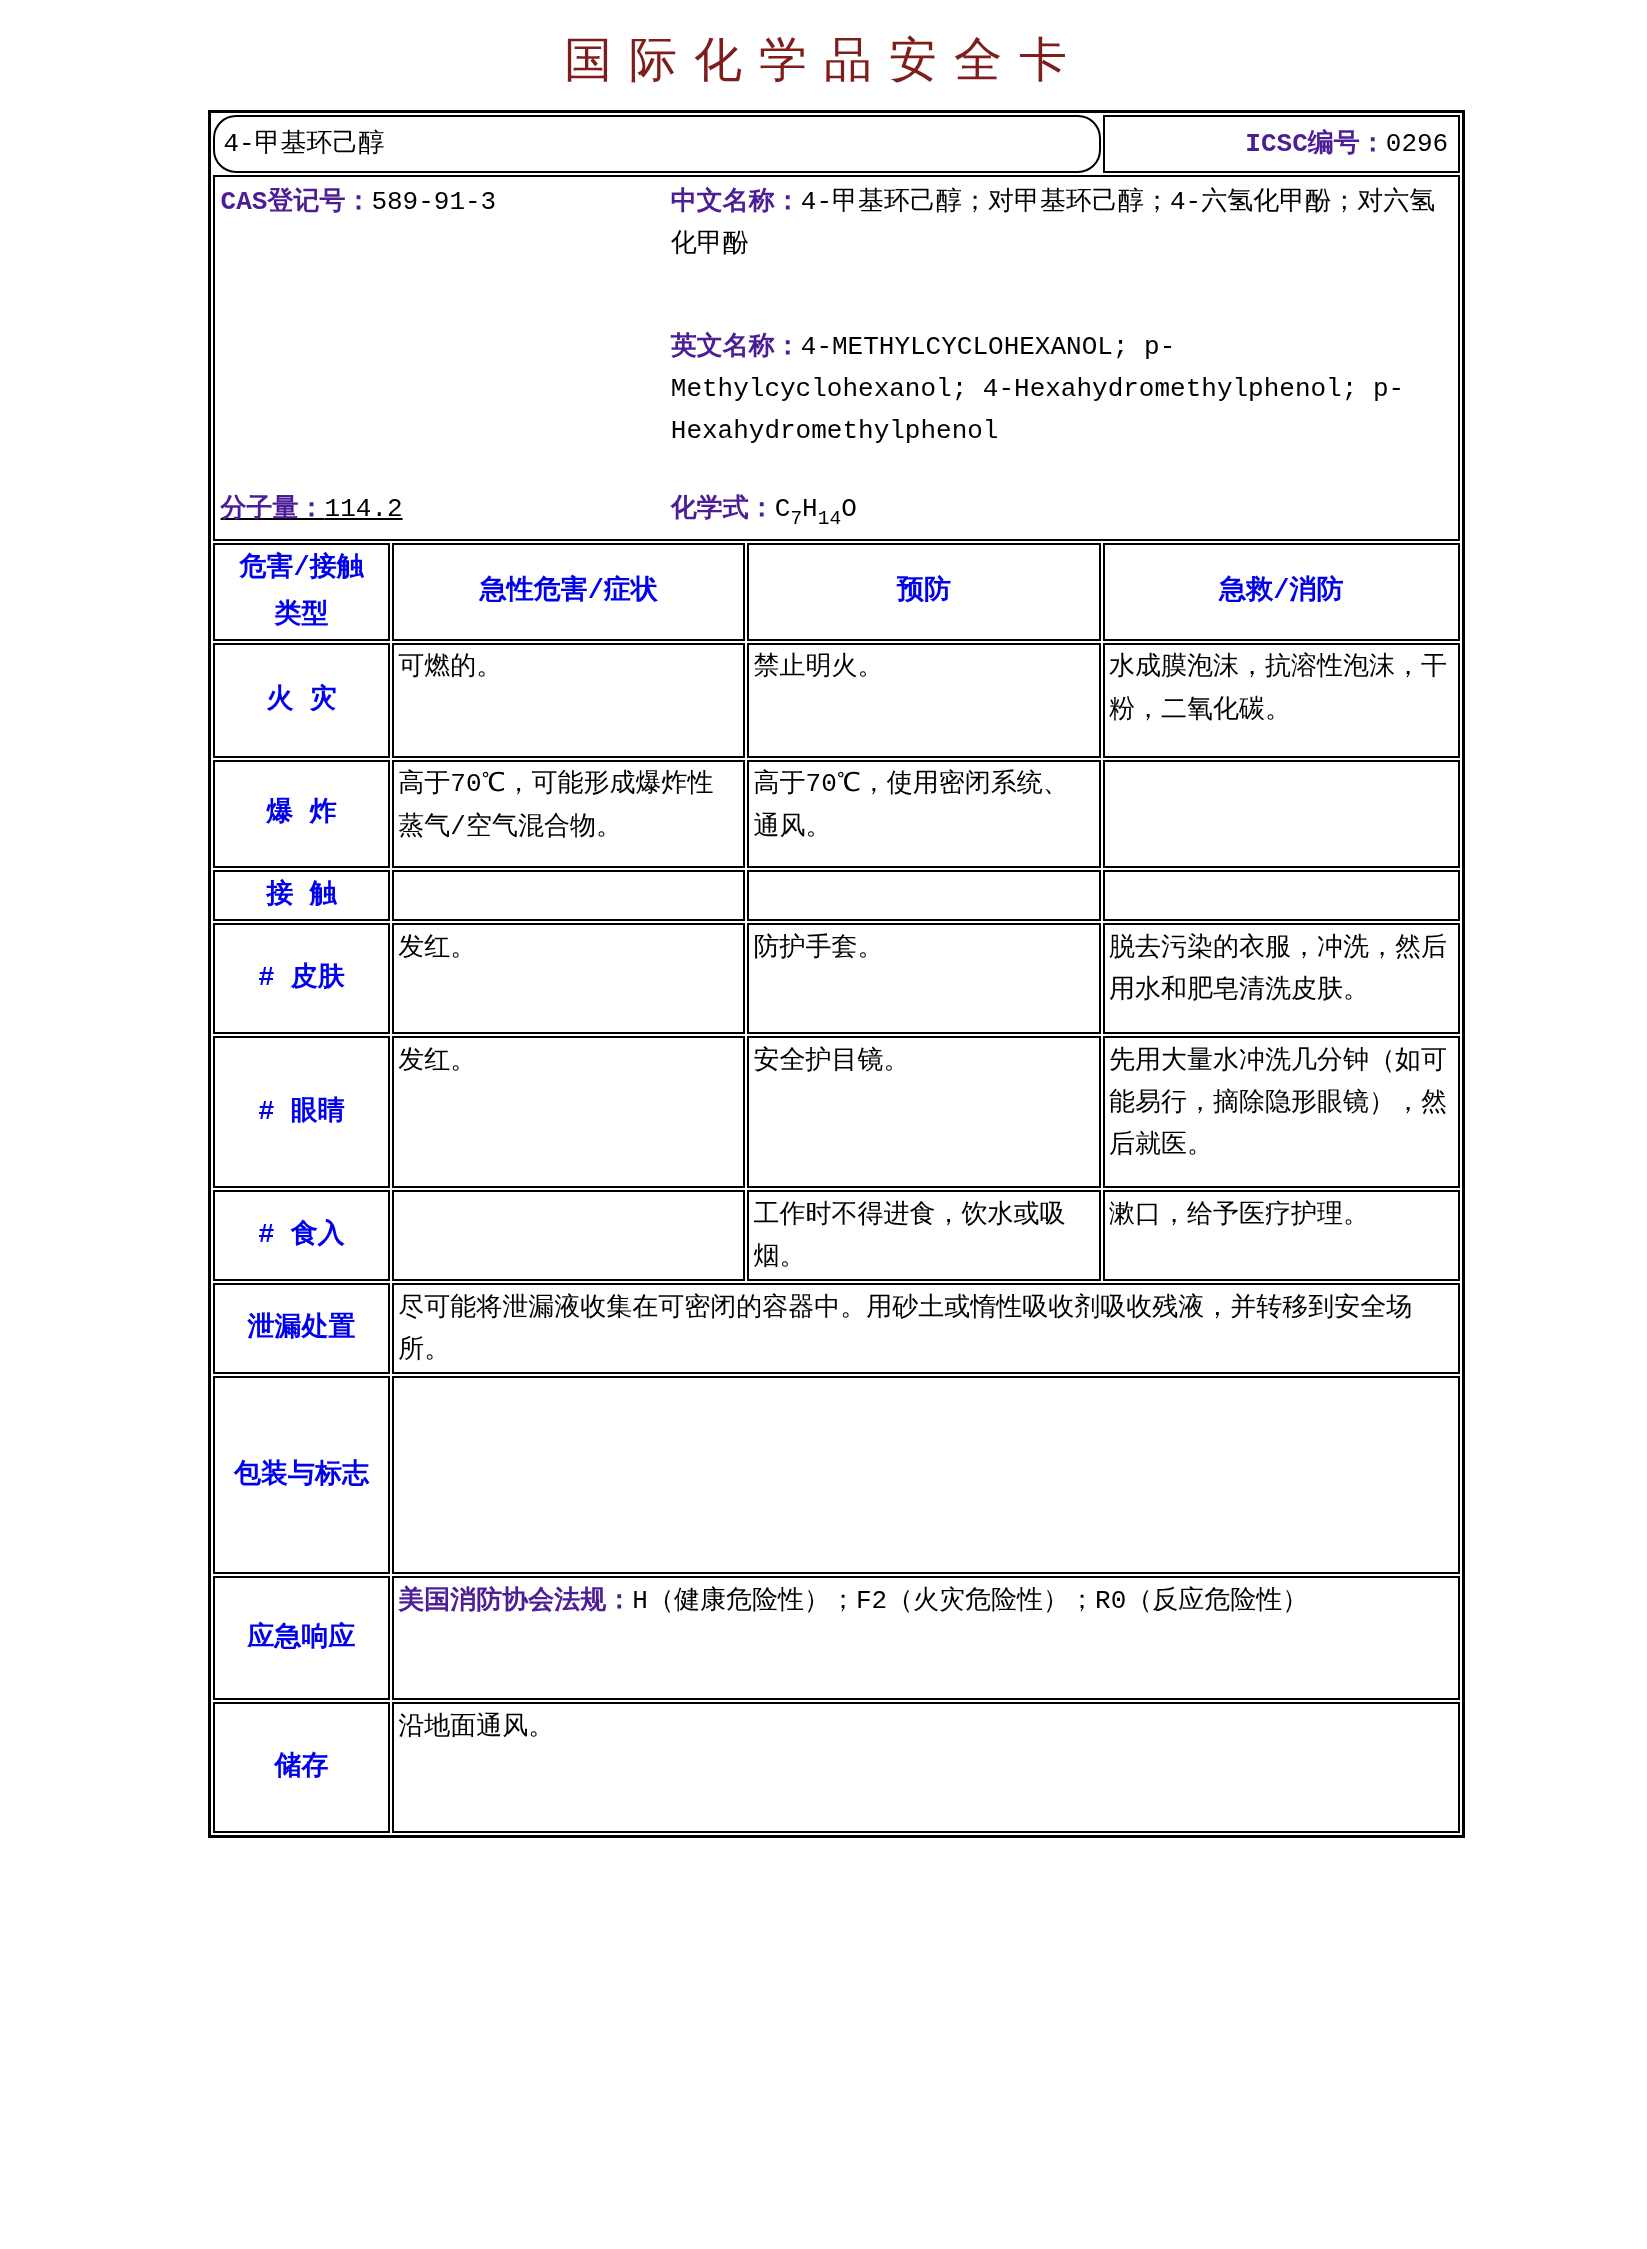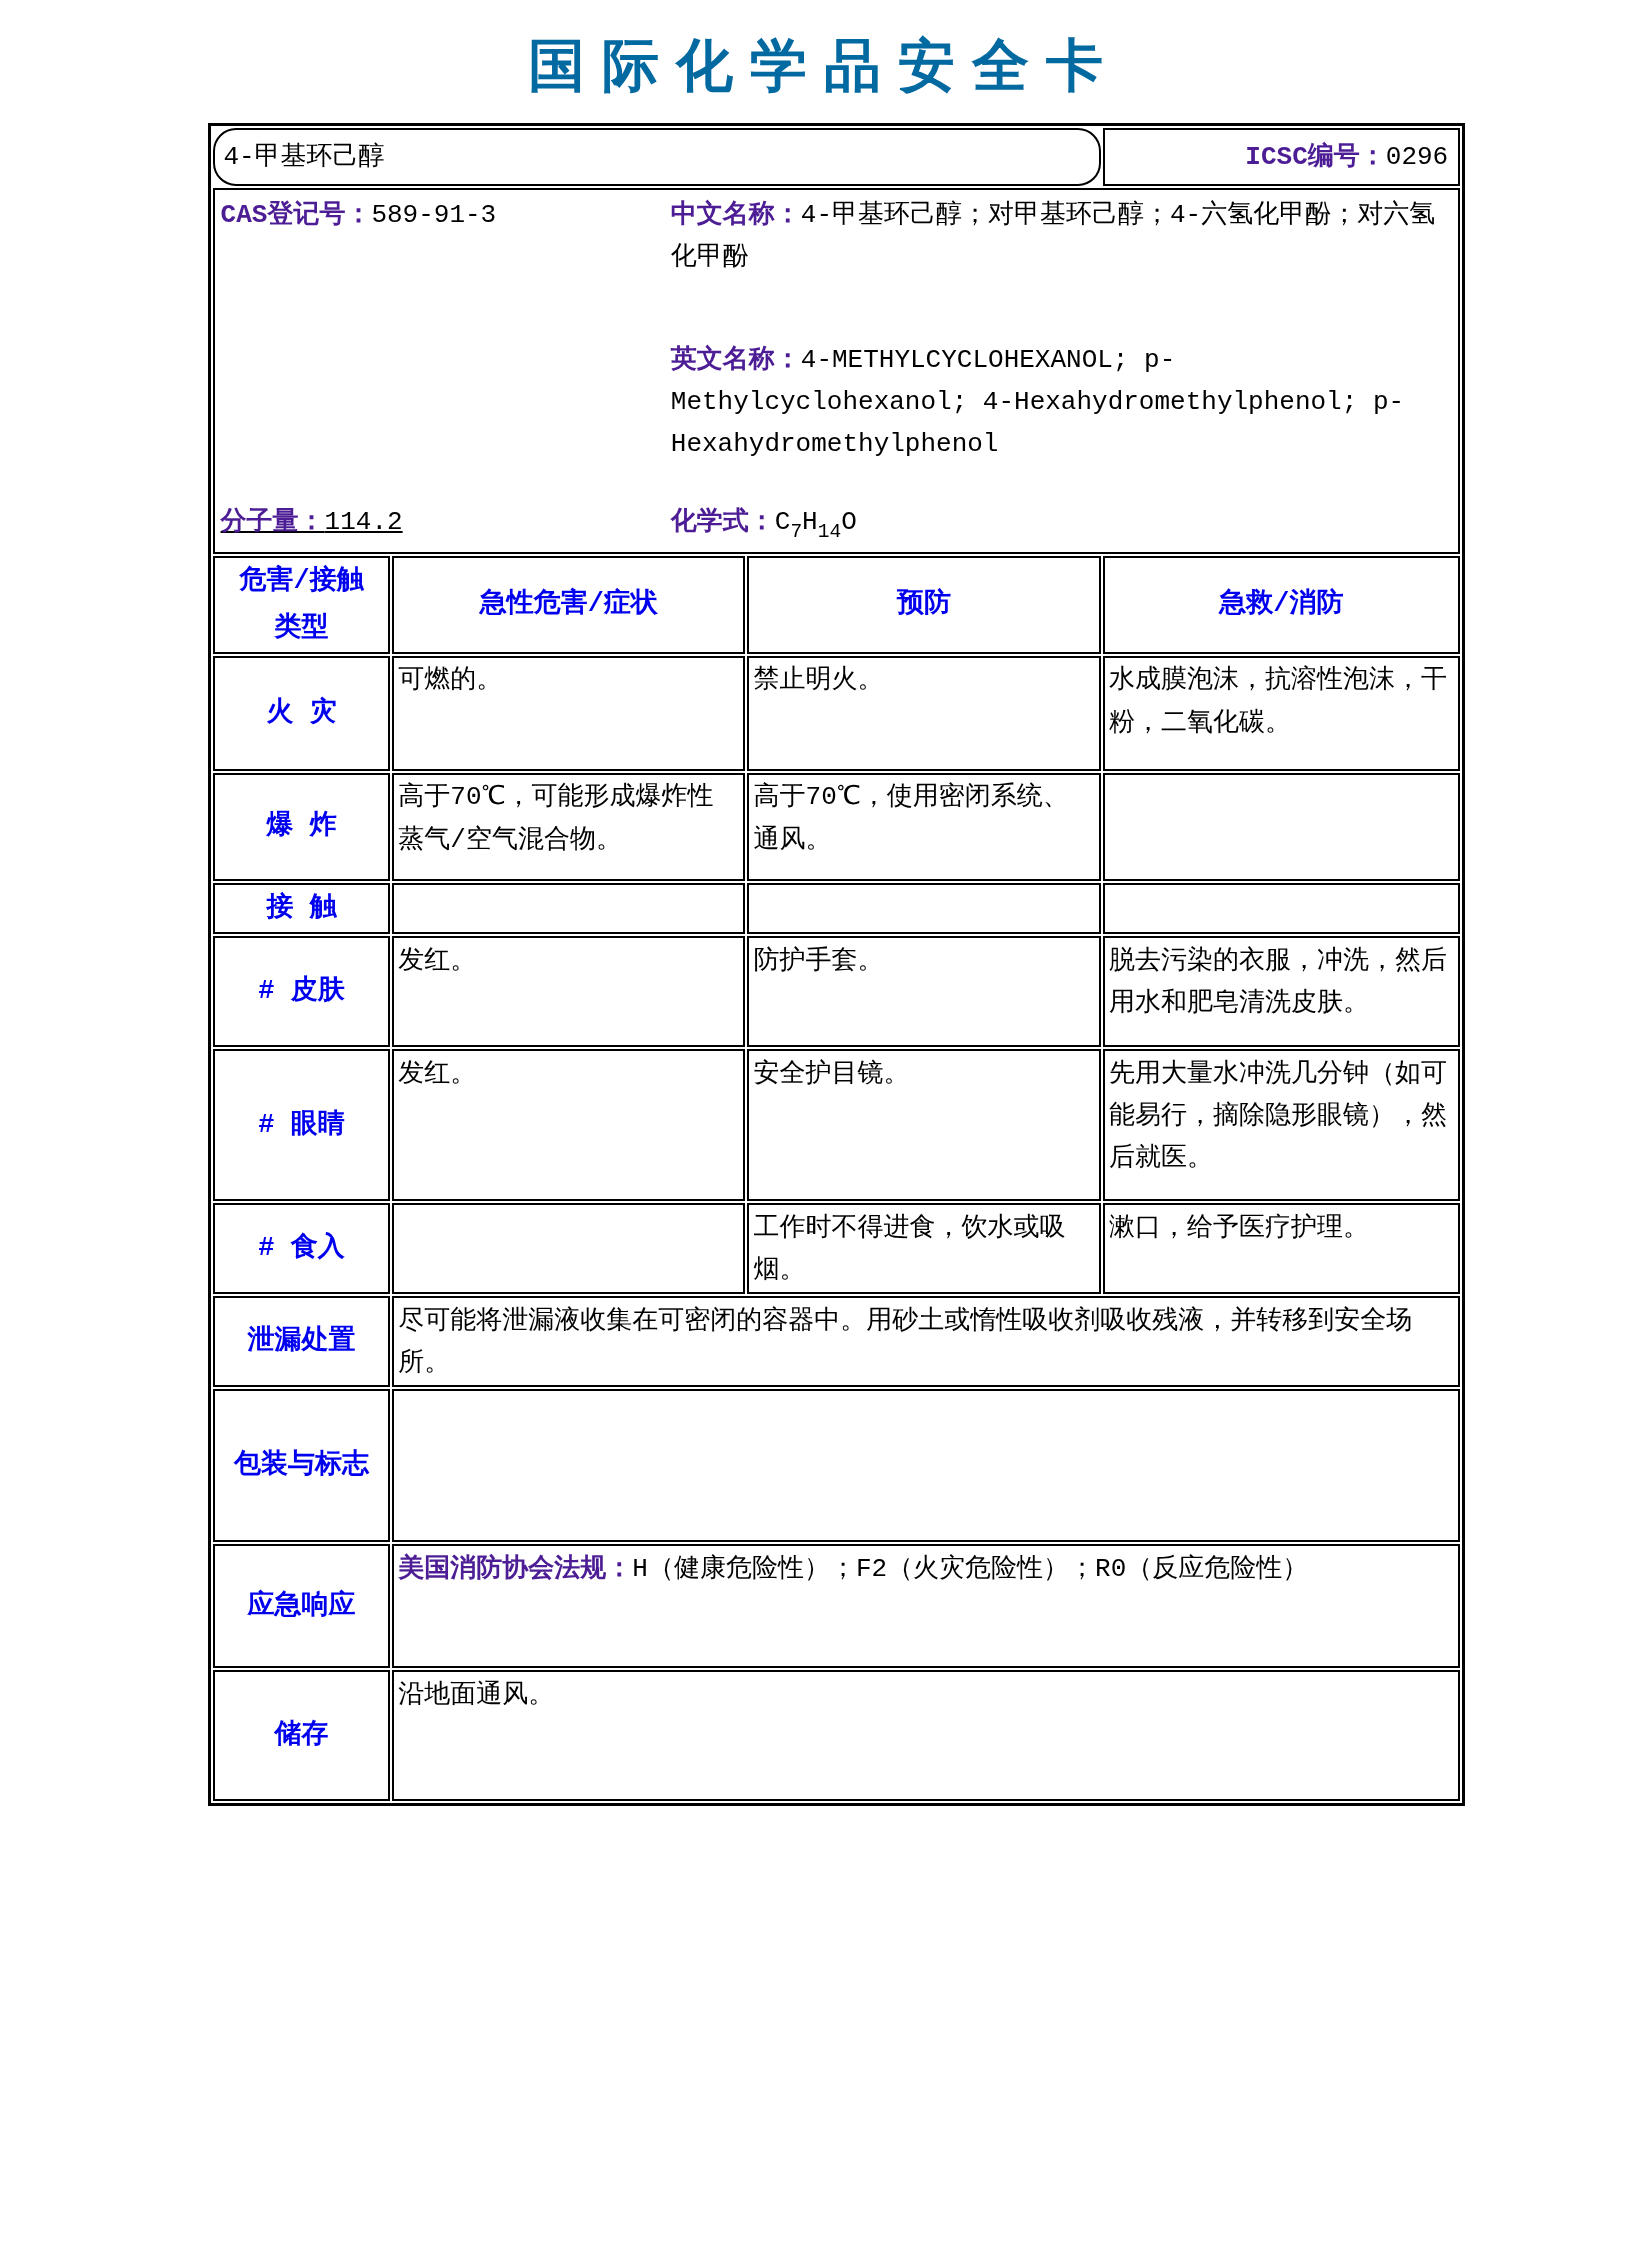--- a/index.html
+++ b/index.html
@@ -2,22 +2,22 @@
 <html style="font-size:11.2px"><head>
 <meta charset="utf-8">
 <style>
   html,body{margin:0;padding:0;}
   body{
     width:1648px;height:2250px;background:#ffffff;color:#000000;
     font-family:"Liberation Mono","DejaVu Sans Mono",monospace;
     overflow:hidden;
   }
   .title{
-    text-align:center;color:#0369a1;font-weight:bold;
-    font-size:57px;letter-spacing:17px;margin:28px 0 0 0;
+    text-align:center;color:#7f1d1d;font-weight:normal;
+    font-size:48px;letter-spacing:17px;margin:28px 0 0 0;
     font-family:"Liberation Serif","DejaVu Serif",serif;
   }
   table.card{
     margin:18px 0 0 208px;width:1257px;
     border:3.5px solid #000;border-collapse:separate;border-spacing:2.8px;
     table-layout:fixed;background:#fff;
   }
   td{
     border:2.1px solid #000;vertical-align:top;
     font-size:26px;line-height:1.62;padding:1.4px 7px 1.4px 4.2px;
@@ -30,21 +30,21 @@
     font-size:27px;padding:0;line-height:1.75;
   }
   .hdrcell{
     color:#0000ee;font-weight:bold;text-align:center;vertical-align:middle;
     font-size:27px;line-height:1.75;padding:0;
   }
   
   tr.r-a{height:58px;}    tr.r-b{height:362px;padding-left:12px;}  tr.r-hdr{height:93px;}
   tr.r-fire{height:115px;} tr.r-expl{height:108px;} tr.r-cont{height:38px;}
   tr.r-inh{height:80px;}  tr.r-skin{height:111px;} tr.r-eye{height:152px;}
-  tr.r-ing{height:76px;}  tr.r-spill{height:90px;} tr.r-pack{height:153px;}
+  tr.r-ing{height:76px;}  tr.r-spill{height:90px;} tr.r-pack{height:198px;}
   tr.r-emer{height:124px;} tr.r-stor{height:131px;}
   
   .name-cell{vertical-align:middle;padding-left:8.4px;border-radius:23px;}
   .icsc-cell{vertical-align:middle;text-align:right;padding-right:9.8px;white-space:nowrap;}
   
   .cell-b{padding:2.8px;}
   .rowb{position:relative;height:356px;}
   .rowb .cas{position:absolute;top:1.4px;left:2.8px;}
   .rowb .cn{position:absolute;top:1.4px;left:453px;right:4.2px;}
   .rowb .en{position:absolute;top:146px;left:453px;right:4.2px;}

